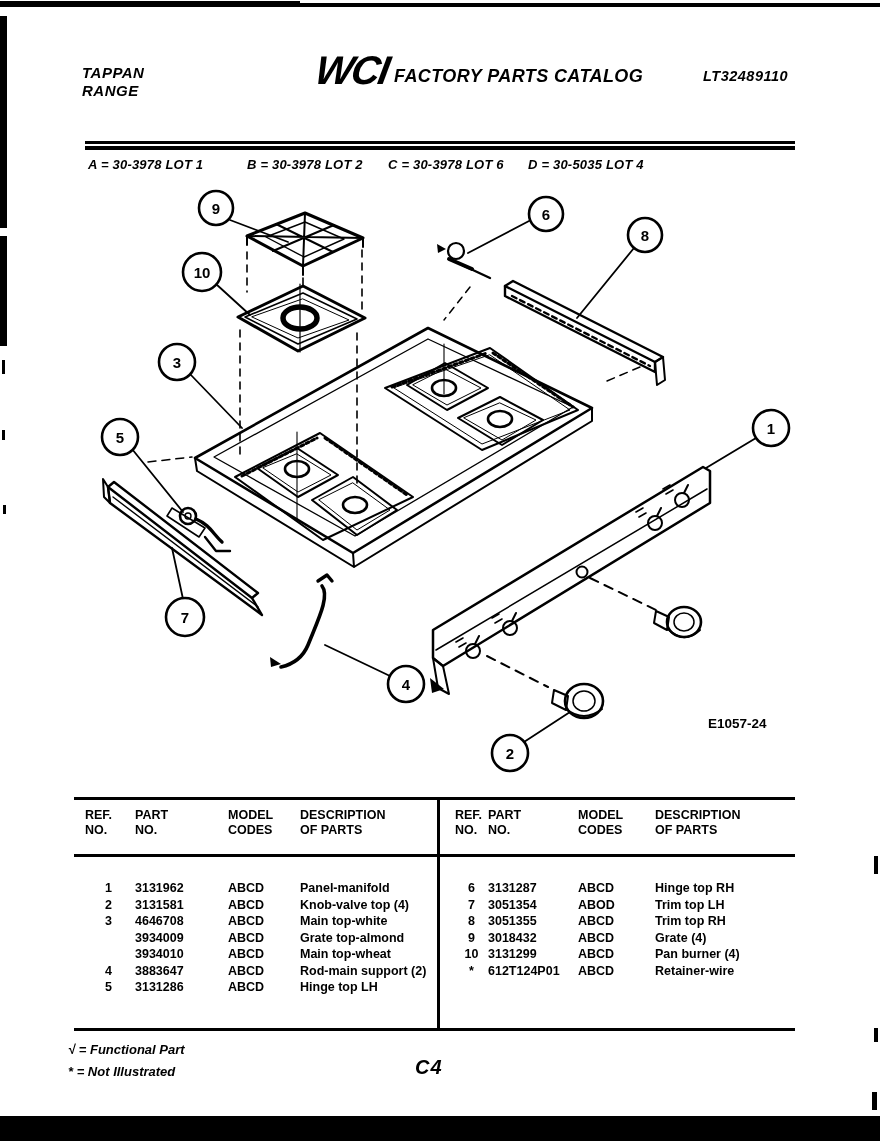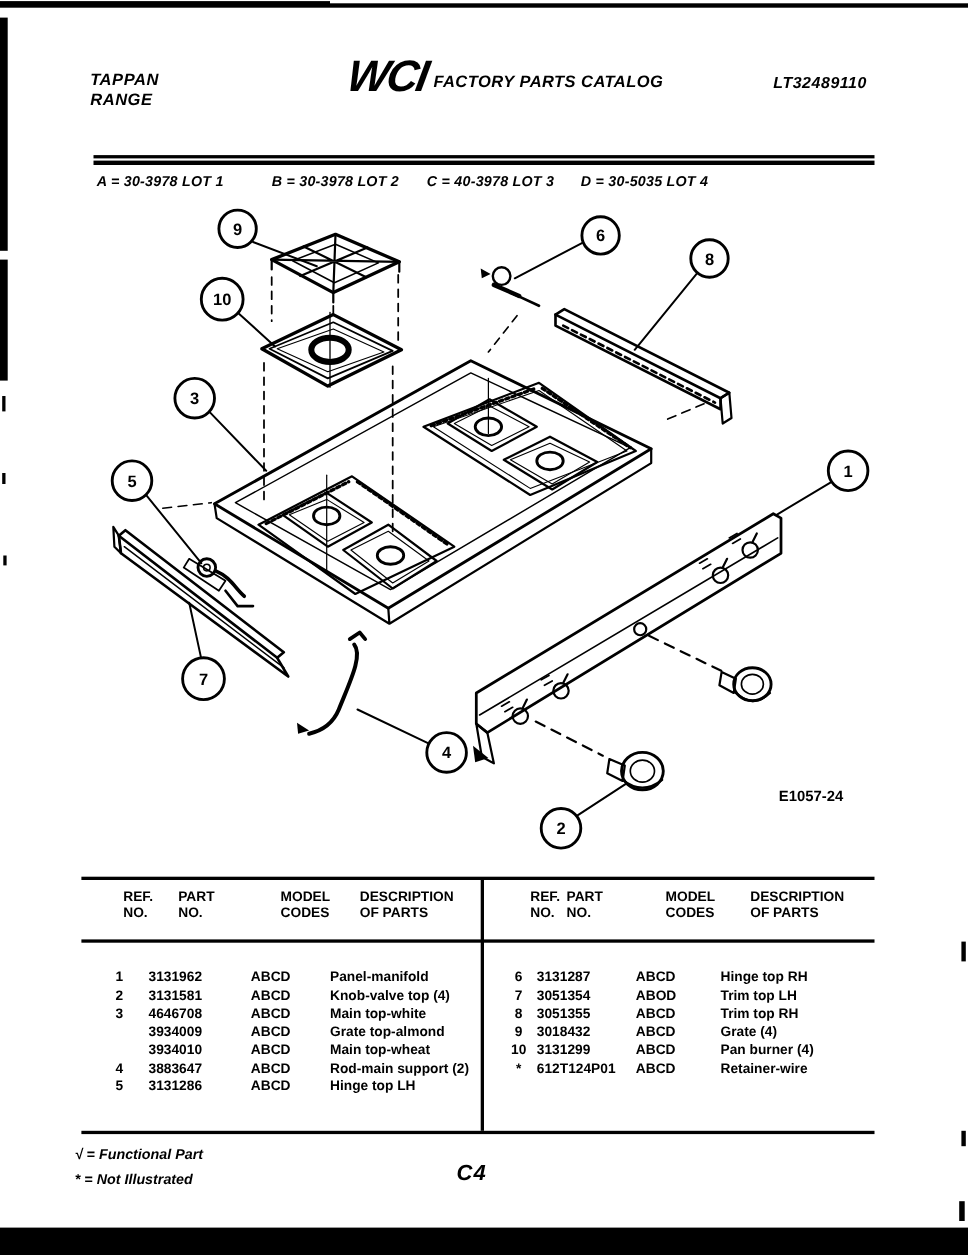--- a/index.html
+++ b/index.html
@@ -13,33 +13,33 @@
   
   .edge-top{left:0;top:3px;width:880px;height:4px;background:#000;}
   .edge-top2{left:0;top:1px;width:300px;height:4px;background:#000;}
   .edge-left{left:0;top:16px;width:7px;height:330px;background:#000;}
   .edge-left-notch{left:0;top:228px;width:9px;height:8px;background:#fff;}
   .edge-bottom{left:0;top:1116px;width:880px;height:25px;background:#000;}
   .tick{background:#000;}
   
   .brand{left:82px;top:64px;font-size:15px;line-height:18px;letter-spacing:.5px;}
   .logo{left:316px;top:48px;font-size:40px;font-style:italic;font-weight:bold;transform:skewX(-10deg);letter-spacing:-2px;}
-  .cat-title{left:394px;top:66px;font-size:15px;letter-spacing:.4px;}
+  .cat-title{left:394px;top:66px;font-size:18px;letter-spacing:.4px;}
   .doc-num{left:703px;top:68px;font-size:14.5px;letter-spacing:.5px;}
   .rule1{left:85px;top:141px;width:710px;height:3px;background:#000;}
   .rule2{left:85px;top:146px;width:710px;height:4px;background:#000;}
   .lot{top:157px;font-size:13px;letter-spacing:.2px;}
   
   .ptable{left:74px;top:797px;width:721px;height:228px;border-top:3px solid #000;border-bottom:3px solid #000;}
   .ptable .divider{left:363px;top:0;width:3px;height:228px;background:#000;}
   .ptable .head-rule{left:0;top:54px;width:721px;height:3px;background:#000;}
   .half{position:absolute;top:8px;display:grid;font-size:12.5px;font-weight:bold;}
   .half.lh{left:11px;grid-template-columns:50px 93px 72px 165px;}
   .half.rh{left:381px;grid-template-columns:33px 90px 77px 150px;}
-  .hcell{white-space:pre-line;line-height:15px;height:46px;margin-left:27px;}
+  .hcell{white-space:pre-line;line-height:15px;height:46px;}
   .spacer{height:26px;grid-column:1 / span 4;}
   .row{display:contents;}
   .cell{line-height:16.5px;height:16.5px;white-space:nowrap;}
   .half.lh .cell.ref{padding-left:20px;}
   .half.rh .cell.ref{text-align:center;}
   
   .fn1{left:68px;top:1042px;font-size:13px;}
   .fn2{left:68px;top:1064px;font-size:13px;}
   .pagecode{left:415px;top:1056px;font-size:20px;letter-spacing:1px;}
   .pagedate{left:748px;top:1092px;font-size:12px;margin-top:42px;}
@@ -70,21 +70,21 @@
   <div>RANGE</div>
 </div>
 <div class="abs logo">WCI</div>
 <div class="abs cat-title b">FACTORY PARTS CATALOG</div>
 <div class="abs doc-num b">LT32489110</div>
 <div class="abs rule1"></div>
 <div class="abs rule2"></div>
 
 <div class="abs lot b" style="left:88px;">A = 30-3978 LOT 1</div>
 <div class="abs lot b" style="left:247px;">B = 30-3978 LOT 2</div>
-<div class="abs lot b" style="left:388px;">C = 40-3978 LOT 3</div>
+<div class="abs lot b" style="left:388px;">C = 30-3978 LOT 6</div>
 <div class="abs lot b" style="left:528px;">D = 30-5035 LOT 4</div>
 
 <svg class="diagram" width="880" height="1141" viewBox="0 0 880 1141">
 
   <g>
     <path class="ln" stroke-width="3" d="M305,213 L363,238 L303,266 L247,236 Z"></path>
     <path class="ln" stroke-width="2" d="M305,213 L303,266 M247,236 L363,238 M276,224 L333,252 M334,225 L273,251"></path>
     <path class="ln" stroke-width="1.4" d="M305,222 L344,239 L304,257 L266,237 Z"></path>
     <path class="ln" stroke-width="2" d="M247,236 L247,245 M363,238 L363,247 M303,266 L303,275"></path>
   </g>

